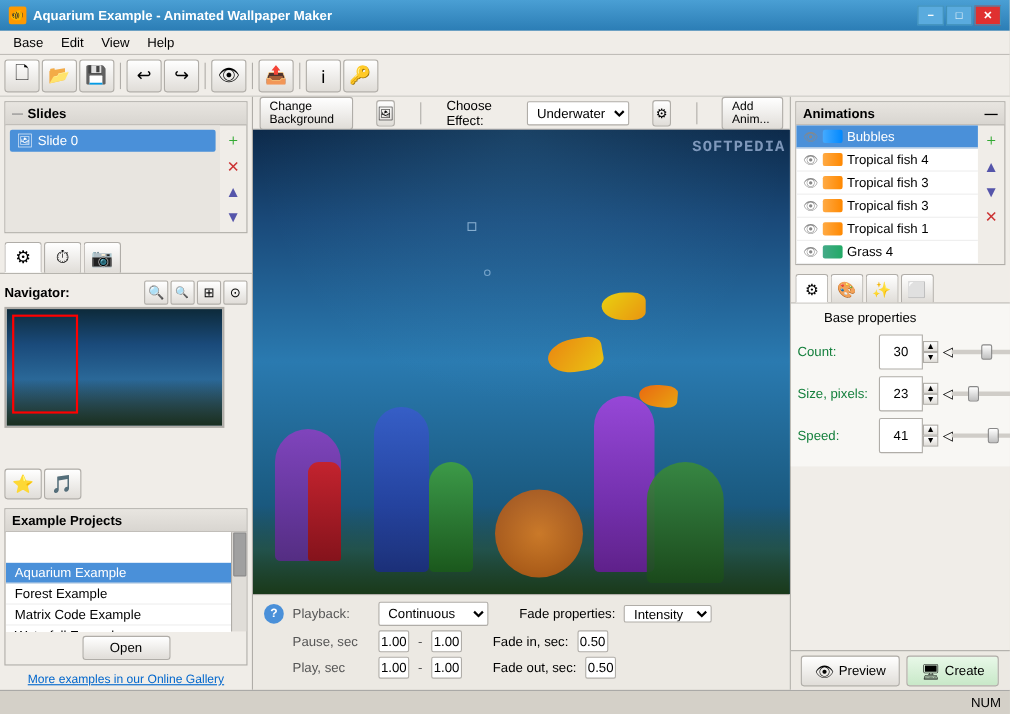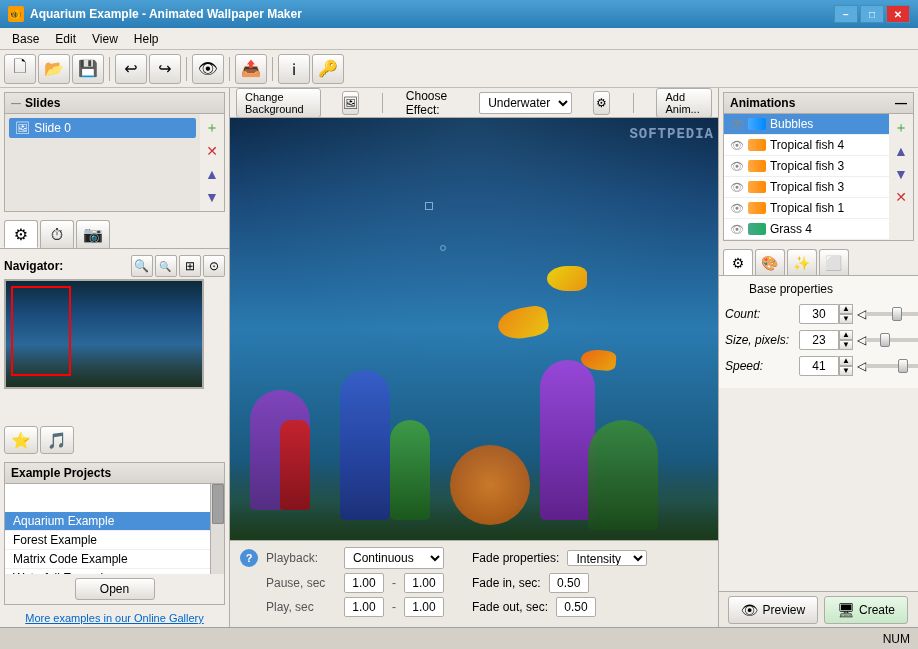--- a/index.html
+++ b/index.html
@@ -301,21 +301,21 @@
     }
     .param-select {
       height: 16px;
       border: 1px solid #b0ada8;
       border-radius: 2px;
       background: white;
       padding: 0 4px;
       min-width: 80px;
     }
     .param-input {
-      width: 40px; height: 20px;
+      width: 28px; height: 20px;
       border: 1px solid #b0ada8;
       border-radius: 2px;
       text-align: center;
       background: white;
     }
     .param-dash { color: #555; }
     .help-icon {
       width: 18px; height: 18px;
       background: #4a90d9;
       color: white;
@@ -389,26 +389,26 @@
 
     
     .base-props {
       padding: 6px;
       background: #f8f7f4;
     }
     .base-props-title { font-weight: normal; margin-bottom: 8px; margin-left: 24px; }
     .prop-row {
       display: flex; align-items: center; margin-bottom: 6px; gap: 4px;
     }
-    .prop-label { min-width: 70px; color: #000000; font-style: italic; }
+    .prop-label { min-width: 70px; color: #15803d; }
     .prop-spinner {
       display: flex; align-items: center;
     }
     .prop-input {
-      width: 40px; height: 20px;
+      width: 40px; height: 32px;
       border: 1px solid #b0ada8;
       text-align: center;
       border-radius: 2px 0 0 2px;
       background: white;
     }
     .spinner-btns {
       display: flex; flex-direction: column;
     }
     .spinner-btn {
       width: 14px; height: 10px;

